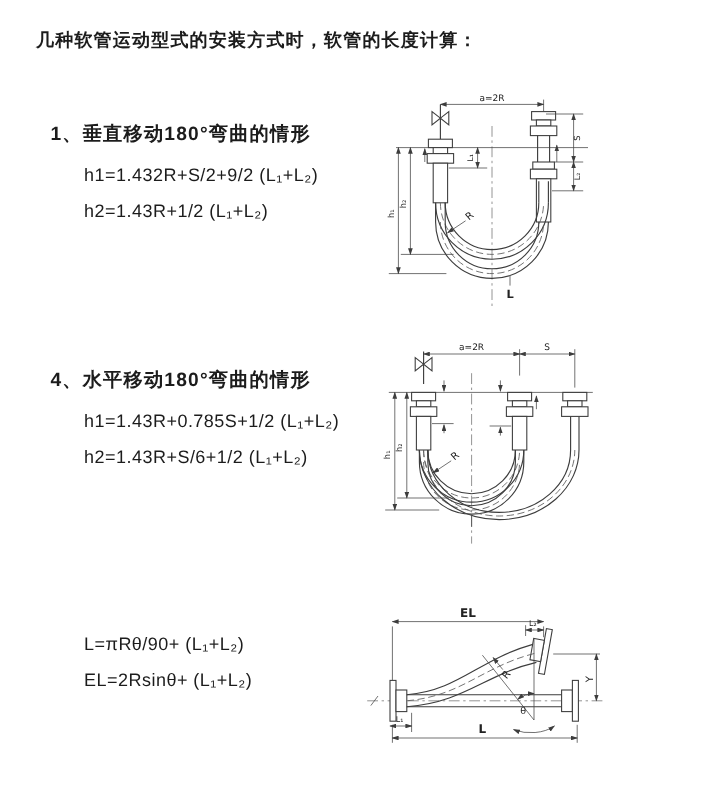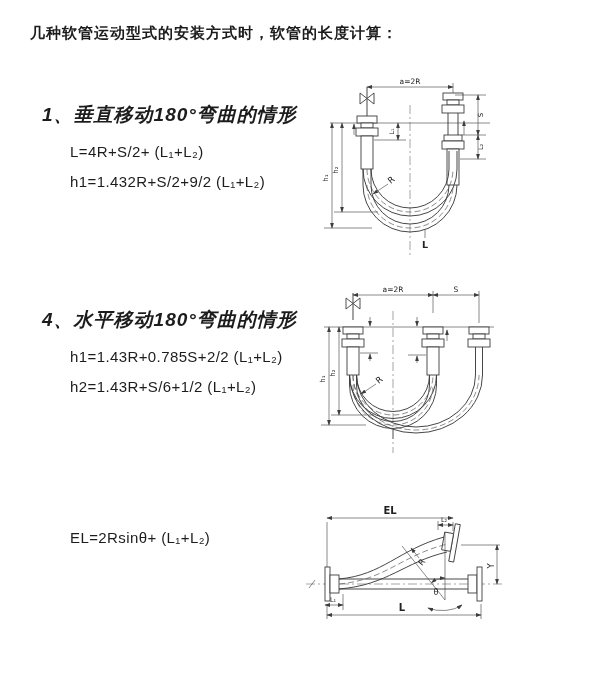--- a/index.html
+++ b/index.html
@@ -4,21 +4,21 @@
 <style>
   html,body{margin:0;padding:0;background:#ffffff;}
   .page{
     position:relative;width:600px;height:675px;background:#ffffff;overflow:hidden;
     font-family:"Liberation Sans","DejaVu Sans",sans-serif;color:#1c1c1c;
   }
   .title{
     position:absolute;left:30px;top:24px;font-size:15px;font-weight:bold;letter-spacing:1px;
   }
   .sec{position:absolute;left:42px;}
-  .sec .heading{font-size:19px;font-weight:bold;letter-spacing:1px;margin-bottom:9px;font-style:italic;}
+  .sec .heading{font-size:16px;font-weight:bold;letter-spacing:1px;margin-bottom:9px;}
   .sec .formula{font-size:15px;line-height:30px;padding-left:28px;letter-spacing:.4px;white-space:nowrap;}
   .sec1{top:102px;}
   .sec2{top:307px;}
   .sec3{top:523px;}
   .dia{position:absolute;}
   .d1{left:310px;top:73px;}
   .d2{left:308px;top:283px;}
   .d3{left:298px;top:498px;}
   svg{overflow:visible;}
   svg .ln{stroke:#3d3d3d;stroke-width:.95;fill:none;}
@@ -30,31 +30,32 @@
 </style>
 </head>
 <body>
 
 <div class="page">
 
   <div class="title">几种软管运动型式的安装方式时，软管的长度计算：</div>
 
   <div class="sec sec1">
     <div class="heading">1、垂直移动180°弯曲的情形</div>
-    <div class="formula">L=4R+S/2+ (L₁+L₂)</div>
     <div class="formula">h1=1.432R+S/2+9/2 (L₁+L₂)</div>
+    <div class="formula">h2=1.43R+1/2 (L₁+L₂)</div>
   </div>
 
   <div class="sec sec2">
     <div class="heading">4、水平移动180°弯曲的情形</div>
-    <div class="formula">h1=1.43R+0.785S+2/2 (L₁+L₂)</div>
+    <div class="formula">h1=1.43R+0.785S+1/2 (L₁+L₂)</div>
     <div class="formula">h2=1.43R+S/6+1/2 (L₁+L₂)</div>
   </div>
 
   <div class="sec sec3">
+    <div class="formula">L=πRθ/90+ (L₁+L₂)</div>
     <div class="formula">EL=2Rsinθ+ (L₁+L₂)</div>
   </div>
 
   <svg class="dia d1" width="290" height="185" viewBox="0 0 290 185">
     <defs>
       <pattern id="br1" width="4" height="4" patternUnits="userSpaceOnUse">
         <path d="M0,4 L4,0 M0,0 L4,4" stroke="#6b6b6b" stroke-width="0.5"></path>
       </pattern>
       <marker id="m1e" markerWidth="9" markerHeight="6" refX="8" refY="3" orient="auto">
         <path d="M0,0 L9,3 L0,6 z" fill="#3d3d3d"></path>

